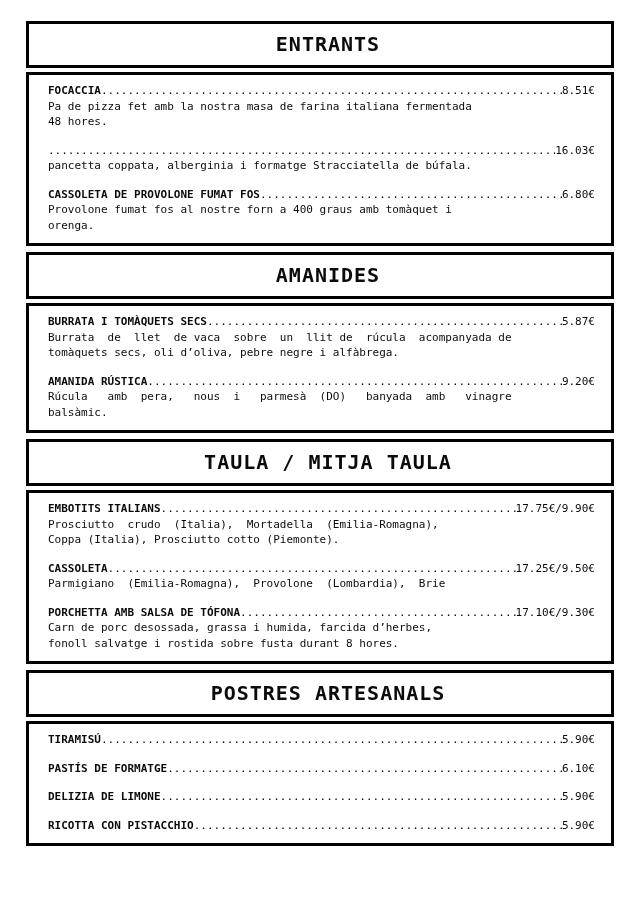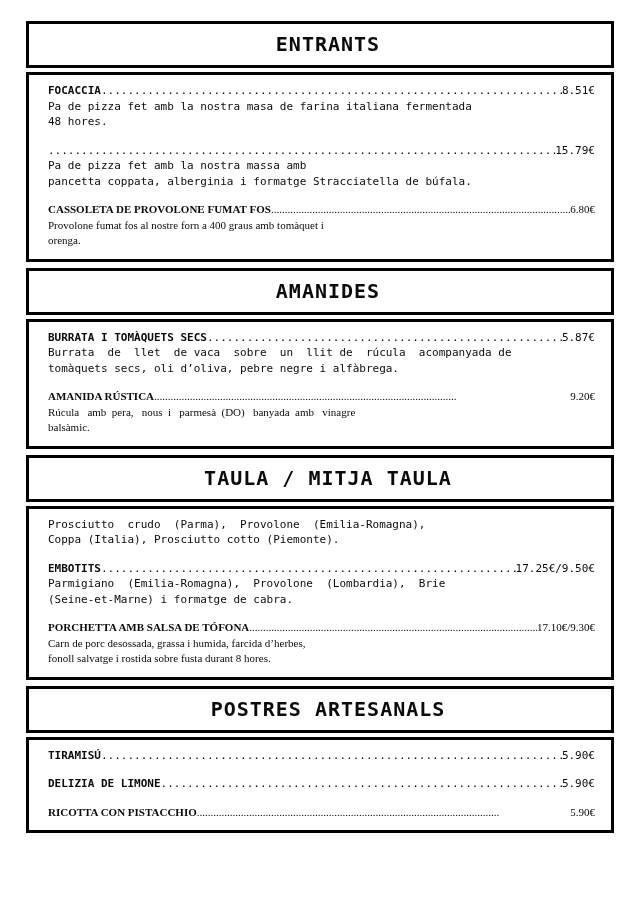--- a/index.html
+++ b/index.html
@@ -42,21 +42,20 @@
     border: 3px solid #000;
     padding: 8px 16px 10px 19px;
     font-size: 11px;
     line-height: 15.5px;
   }
   .item {
     margin-bottom: 13px;
   }
   .item:last-child {
     margin-bottom: 0;
-    font-family: Liberation Serif, serif;
   }
   .price-line {
     display: flex;
     align-items: baseline;
   }
   .item-name {
     font-weight: bold;
     white-space: pre;
     flex: 0 0 auto;
   }
@@ -92,23 +91,22 @@
       <span class="dots"></span>
       <span class="item-price">8.51€</span>
     </div>
   <div class="desc-line">Pa de pizza fet amb la nostra masa de farina italiana fermentada</div>
           <div class="desc-line">48 hores.</div>
         </div>
 
   <div class="item">
     <div class="price-line">
       <span class="dots"></span>
-      <span class="item-price">15.79€</span>
-    </div>
-  <div class="desc-line">Pa de pizza fet amb la nostra massa amb</div>
+      <span class="item-price">16.03€</span>
+    </div>
           <div class="desc-line">pancetta coppata, alberginia i formatge Stracciatella de búfala.</div>
         </div>
 
   <div class="item">
     <div class="price-line">
       <span class="item-name">CASSOLETA DE PROVOLONE FUMAT FOS</span>
       <span class="dots"></span>
       <span class="item-price">6.80€</span>
     </div>
   <div class="desc-line">Provolone fumat fos al nostre forn a 400 graus amb tomàquet i</div>
@@ -143,32 +141,36 @@
         </div>
 </div>
   </section>
 
   <section class="section">
     <div class="header-box">
       <h2 class="section-title">TAULA / MITJA TAULA</h2>
     </div>
     <div class="body-box">
   <div class="item">
-  <div class="desc-line">Prosciutto  crudo  (Parma),  Provolone  (Emilia-Romagna),</div>
+    <div class="price-line">
+      <span class="item-name">EMBOTITS ITALIANS</span>
+      <span class="dots"></span>
+      <span class="item-price">17.75€/9.90€</span>
+    </div>
+  <div class="desc-line">Prosciutto  crudo  (Italia),  Mortadella  (Emilia-Romagna),</div>
           <div class="desc-line">Coppa (Italia), Prosciutto cotto (Piemonte).</div>
         </div>
 
   <div class="item">
     <div class="price-line">
-      <span class="item-name">EMBOTITS</span>
+      <span class="item-name">CASSOLETA</span>
       <span class="dots"></span>
       <span class="item-price">17.25€/9.50€</span>
     </div>
   <div class="desc-line">Parmigiano  (Emilia-Romagna),  Provolone  (Lombardia),  Brie</div>
-          <div class="desc-line">(Seine-et-Marne) i formatge de cabra.</div>
         </div>
 
   <div class="item">
     <div class="price-line">
       <span class="item-name">PORCHETTA AMB SALSA DE TÓFONA</span>
       <span class="dots"></span>
       <span class="item-price">17.10€/9.30€</span>
     </div>
   <div class="desc-line">Carn de porc desossada, grassa i humida, farcida d’herbes,</div>
           <div class="desc-line">fonoll salvatge i rostida sobre fusta durant 8 hores.</div>
@@ -182,20 +184,27 @@
     </div>
     <div class="body-box">
   <div class="item">
     <div class="price-line">
       <span class="item-name">TIRAMISÚ</span>
       <span class="dots"></span>
       <span class="item-price">5.90€</span>
     </div>
   </div>
 
+  <div class="item">
+    <div class="price-line">
+      <span class="item-name">PASTÍS DE FORMATGE</span>
+      <span class="dots"></span>
+      <span class="item-price">6.10€</span>
+    </div>
+  </div>
 
   <div class="item">
     <div class="price-line">
       <span class="item-name">DELIZIA DE LIMONE</span>
       <span class="dots"></span>
       <span class="item-price">5.90€</span>
     </div>
   </div>
 
   <div class="item">

